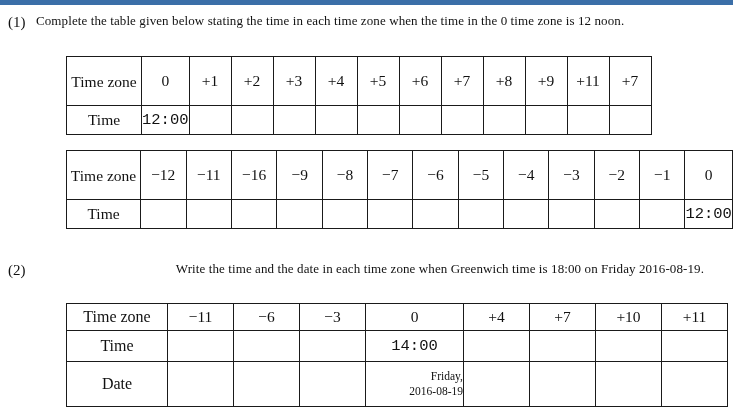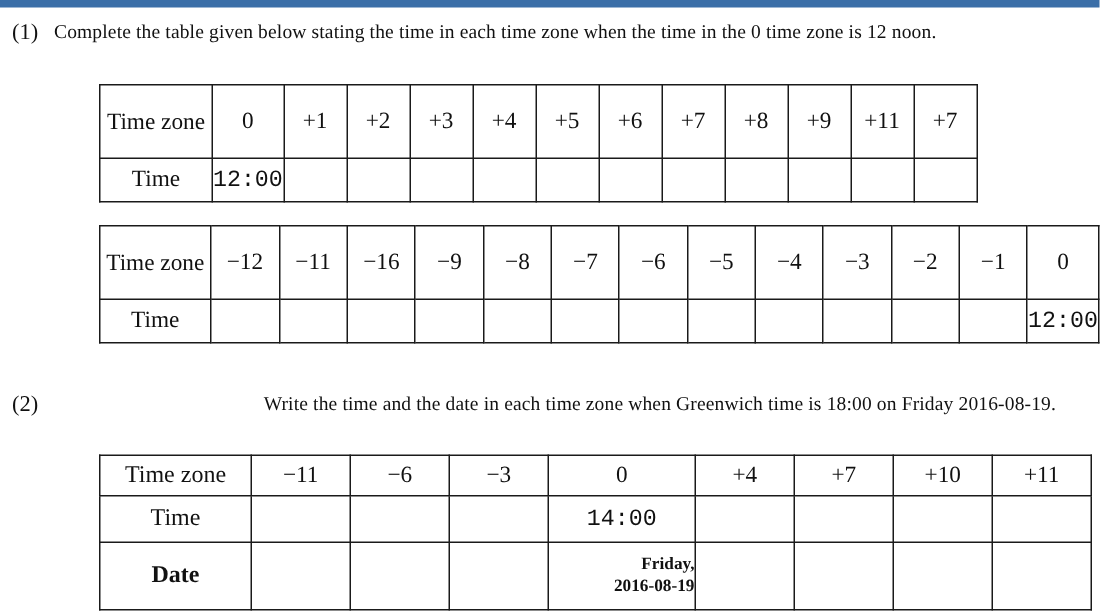--- a/index.html
+++ b/index.html
@@ -89,21 +89,21 @@
   #table2 tr.timerow td { height: 28px; }
 
   
   #table3 {
     left: 38px;
     top: 303px;
   }
   #table3 td.label   { width: 100px; height: 26px; font-size: 16px; }
   #table3 td.zonecell{ width: 65px; }
   #table3 tr.timerow td { height: 30px; }
-  #table3 tr.daterow td { height: 44px; font-weight: bold; }
+  #table3 tr.daterow td { height: 44px; }
   #table3 td.wide { width: 97px; }
   .datecell {
     font-size: 11.5px;
     line-height: 15px;
   }
 </style>
 </head>
 <body>
 
 <div class="page">

